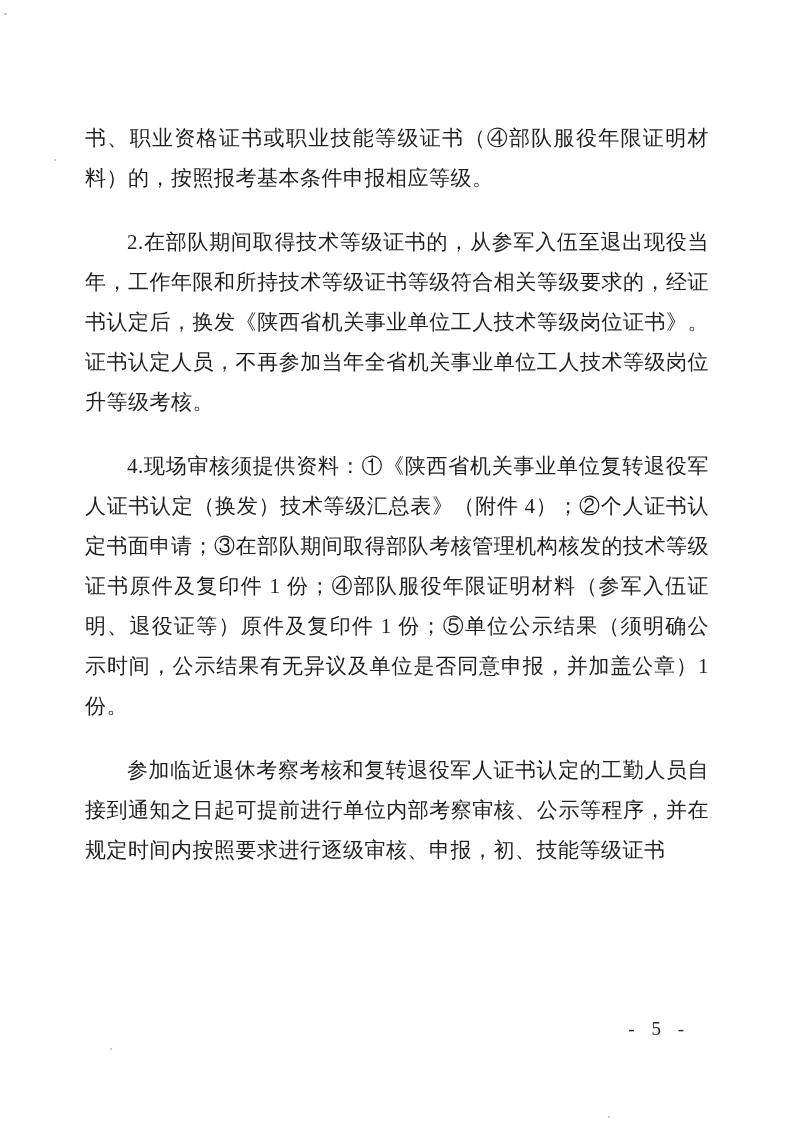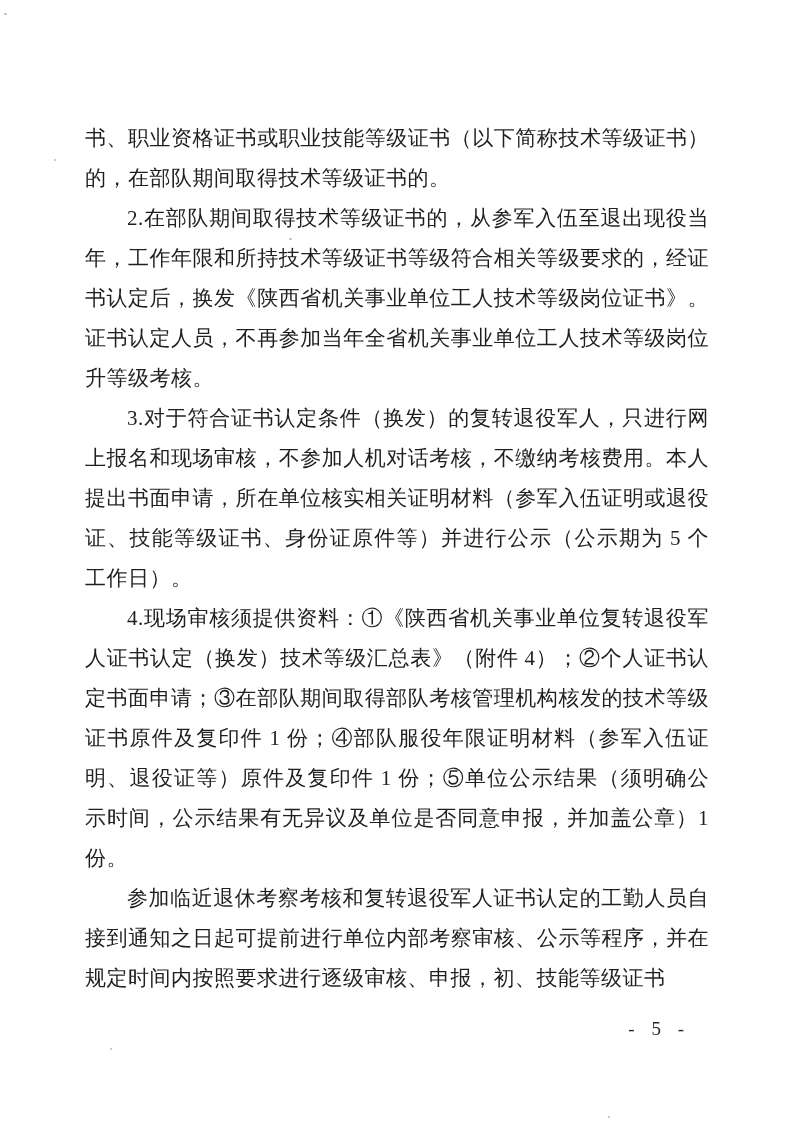--- a/index.html
+++ b/index.html
@@ -28,20 +28,21 @@
     line-height: 40px;
     letter-spacing: 0.5px;
     color: #1f1f1f;
     text-align: justify;
     text-align-last: left;
     text-justify: inter-ideograph;
     word-break: break-all;
   }
   .para.indent {
     text-indent: 2em;
+    margin-top: 24px;
   }
   .page-number {
     position: absolute;
     top: 1018px;
     right: 104px;
     font-size: 19px;
     letter-spacing: 6px;
     color: #2a2a2a;
     font-family: "Liberation Serif", "DejaVu Serif", serif;
   }
@@ -55,23 +56,22 @@
   .s3 { left: 289px; top: 238px; width: 3px; height: 2px; }
   .s4 { left: 110px; top: 1048px; width: 2px; height: 2px; }
   .s5 { left: 608px; top: 1116px; width: 2px; height: 2px; }
 </style>
 </head>
 <body>
 
 <div class="page">
 
   <div class="content">
-    <p class="para">书、职业资格证书或职业技能等级证书（以下简称技术等级证书）的，在部队期间取得技术等级证书的。</p>
+    <p class="para">书、职业资格证书或职业技能等级证书（④部队服役年限证明材料）的，按照报考基本条件申报相应等级。</p>
     <p class="para indent">2.在部队期间取得技术等级证书的，从参军入伍至退出现役当年，工作年限和所持技术等级证书等级符合相关等级要求的，经证书认定后，换发《陕西省机关事业单位工人技术等级岗位证书》。证书认定人员，不再参加当年全省机关事业单位工人技术等级岗位升等级考核。</p>
-    <p class="para indent">3.对于符合证书认定条件（换发）的复转退役军人，只进行网上报名和现场审核，不参加人机对话考核，不缴纳考核费用。本人提出书面申请，所在单位核实相关证明材料（参军入伍证明或退役证、技能等级证书、身份证原件等）并进行公示（公示期为 5 个工作日）。</p>
     <p class="para indent">4.现场审核须提供资料：①《陕西省机关事业单位复转退役军人证书认定（换发）技术等级汇总表》（附件 4）；②个人证书认定书面申请；③在部队期间取得部队考核管理机构核发的技术等级证书原件及复印件 1 份；④部队服役年限证明材料（参军入伍证明、退役证等）原件及复印件 1 份；⑤单位公示结果（须明确公示时间，公示结果有无异议及单位是否同意申报，并加盖公章）1 份。</p>
     <p class="para indent">参加临近退休考察考核和复转退役军人证书认定的工勤人员自接到通知之日起可提前进行单位内部考察审核、公示等程序，并在规定时间内按照要求进行逐级审核、申报，初、技能等级证书</p>
   </div>
 
   <div class="page-number">- 5 -</div>
 
   <div class="speck s1"></div>
   <div class="speck s2"></div>
   <div class="speck s3"></div>
   <div class="speck s4"></div>

